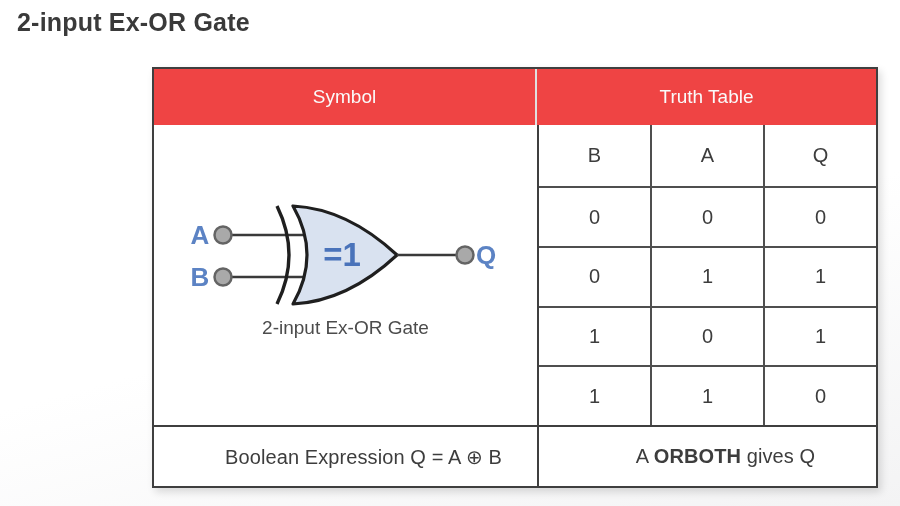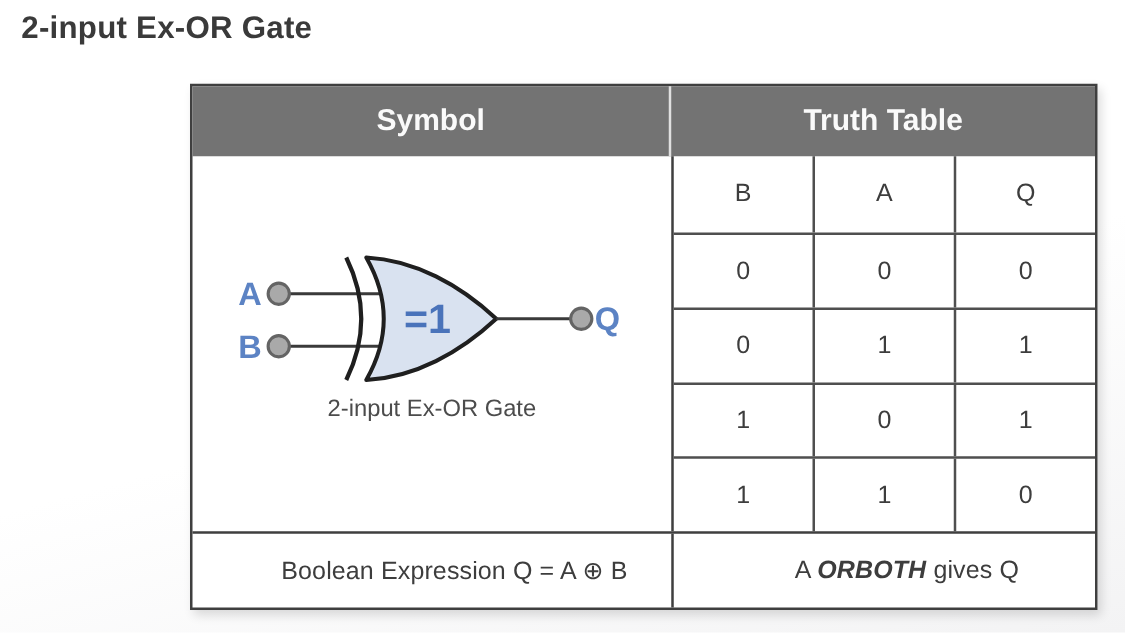--- a/index.html
+++ b/index.html
@@ -19,22 +19,22 @@
   .panel {
     position:absolute; left:152px; top:67px; width:726px; height:421px;
     background:#ffffff; border:2px solid #3f3f3f;
     box-shadow: 3px 4px 8px rgba(0,0,0,0.14);
     display:flex; flex-direction:column;
   }
 
   
   .head-row { height:56px; flex:none; display:flex; }
   .head-cell {
-    background:#737373; color:#fafafa; font-size:24px;
-    display:flex; align-items:center; justify-content:center;font-weight:bold;
+    background:#ef4444; color:#fafafa; font-size:19px;
+    display:flex; align-items:center; justify-content:center;
   }
   .symbol-head { width:383px; border-right:2px solid #e0e0e0; }
   .truth-head  { flex:1; }
 
   
   .body-row { flex:1; display:flex; min-height:0; }
   .symbol-cell { width:383px; position:relative; }
   .gate-svg { position:absolute; left:28px; top:75px; }
   .caption {
     position:absolute; left:0; right:0; top:192px; text-align:center;
@@ -51,21 +51,21 @@
   .tt-cell:first-child { border-left:none; }
 
   
   .foot-row { height:61px; flex:none; display:flex; border-top:2px solid #3f3f3f; }
   .foot-cell {
     display:flex; align-items:center; justify-content:center;
     font-size:20px; color:#3d3d3d; letter-spacing:0.1px;padding-left:36px;
   }
   .foot-left { width:383px; }
   .foot-right { flex:1; border-left:2px solid #3f3f3f; white-space:pre-wrap; }
-  .bold { font-weight:700;font-style:italic; }
+  .bold { font-weight:700; }
 </style>
 </head>
 <body>
 
 <div class="page">
 
   <div class="title">2-input Ex-OR Gate</div>
 
   <div class="panel">
 

